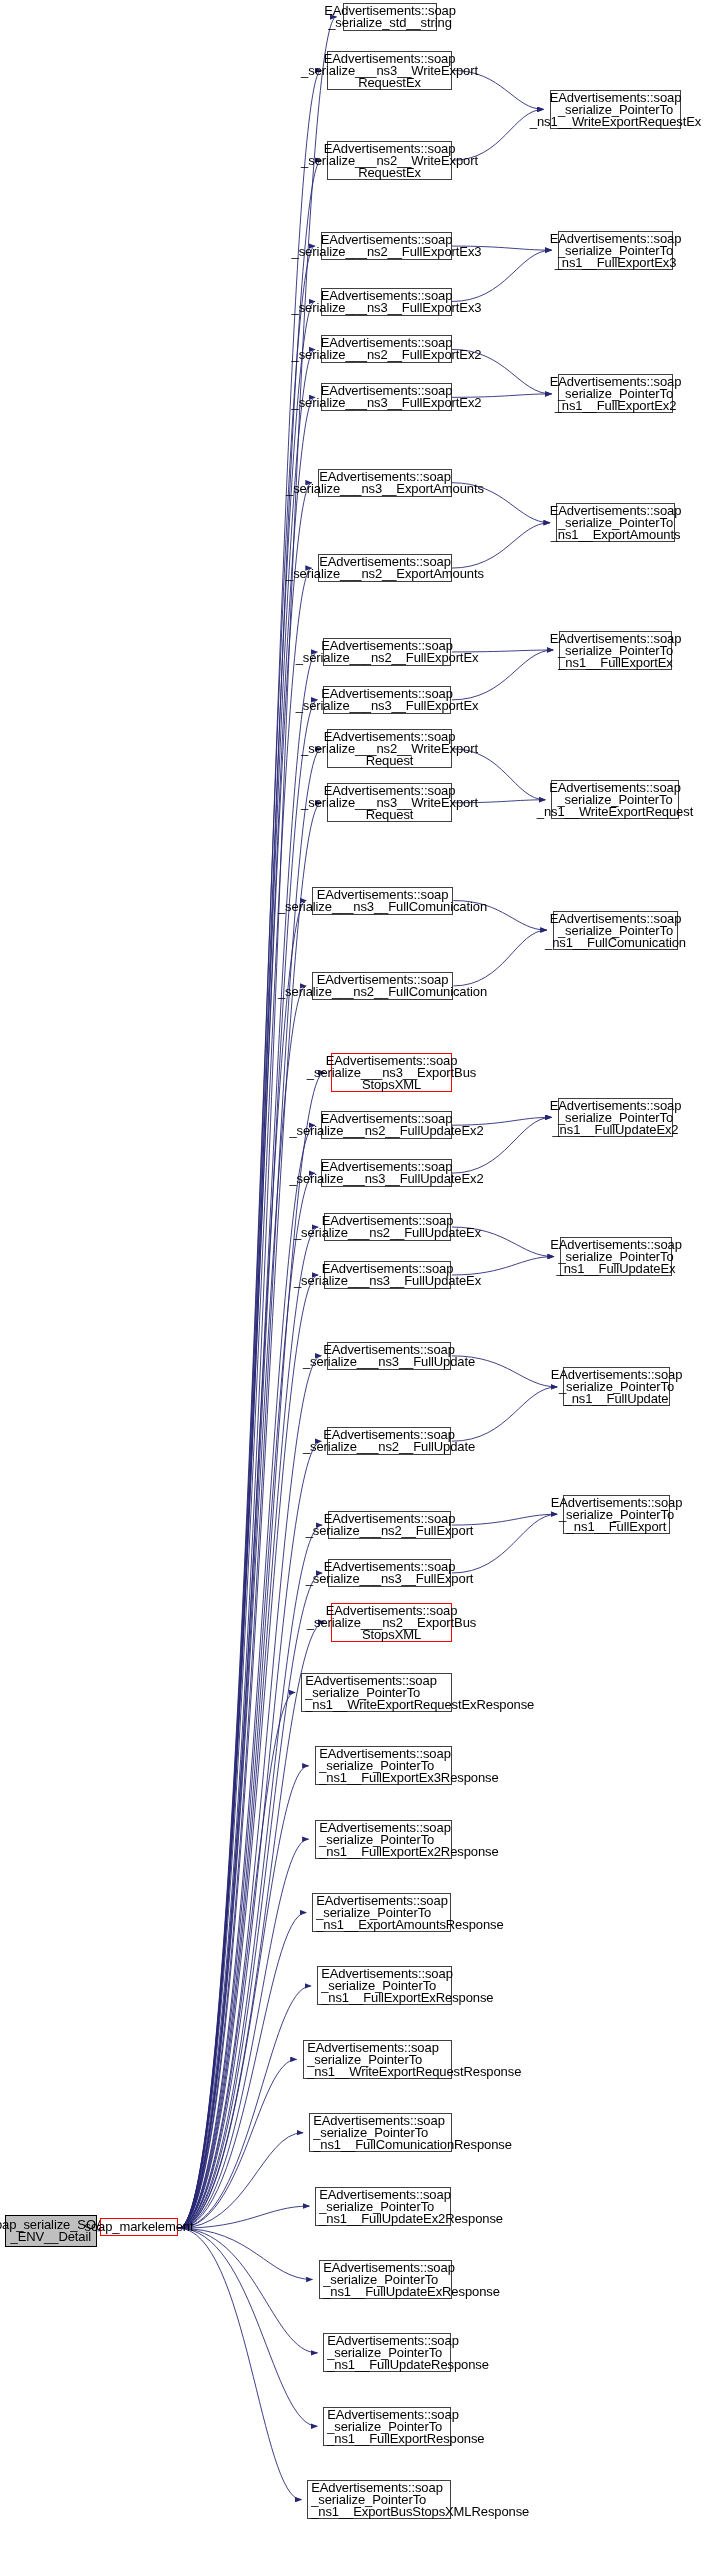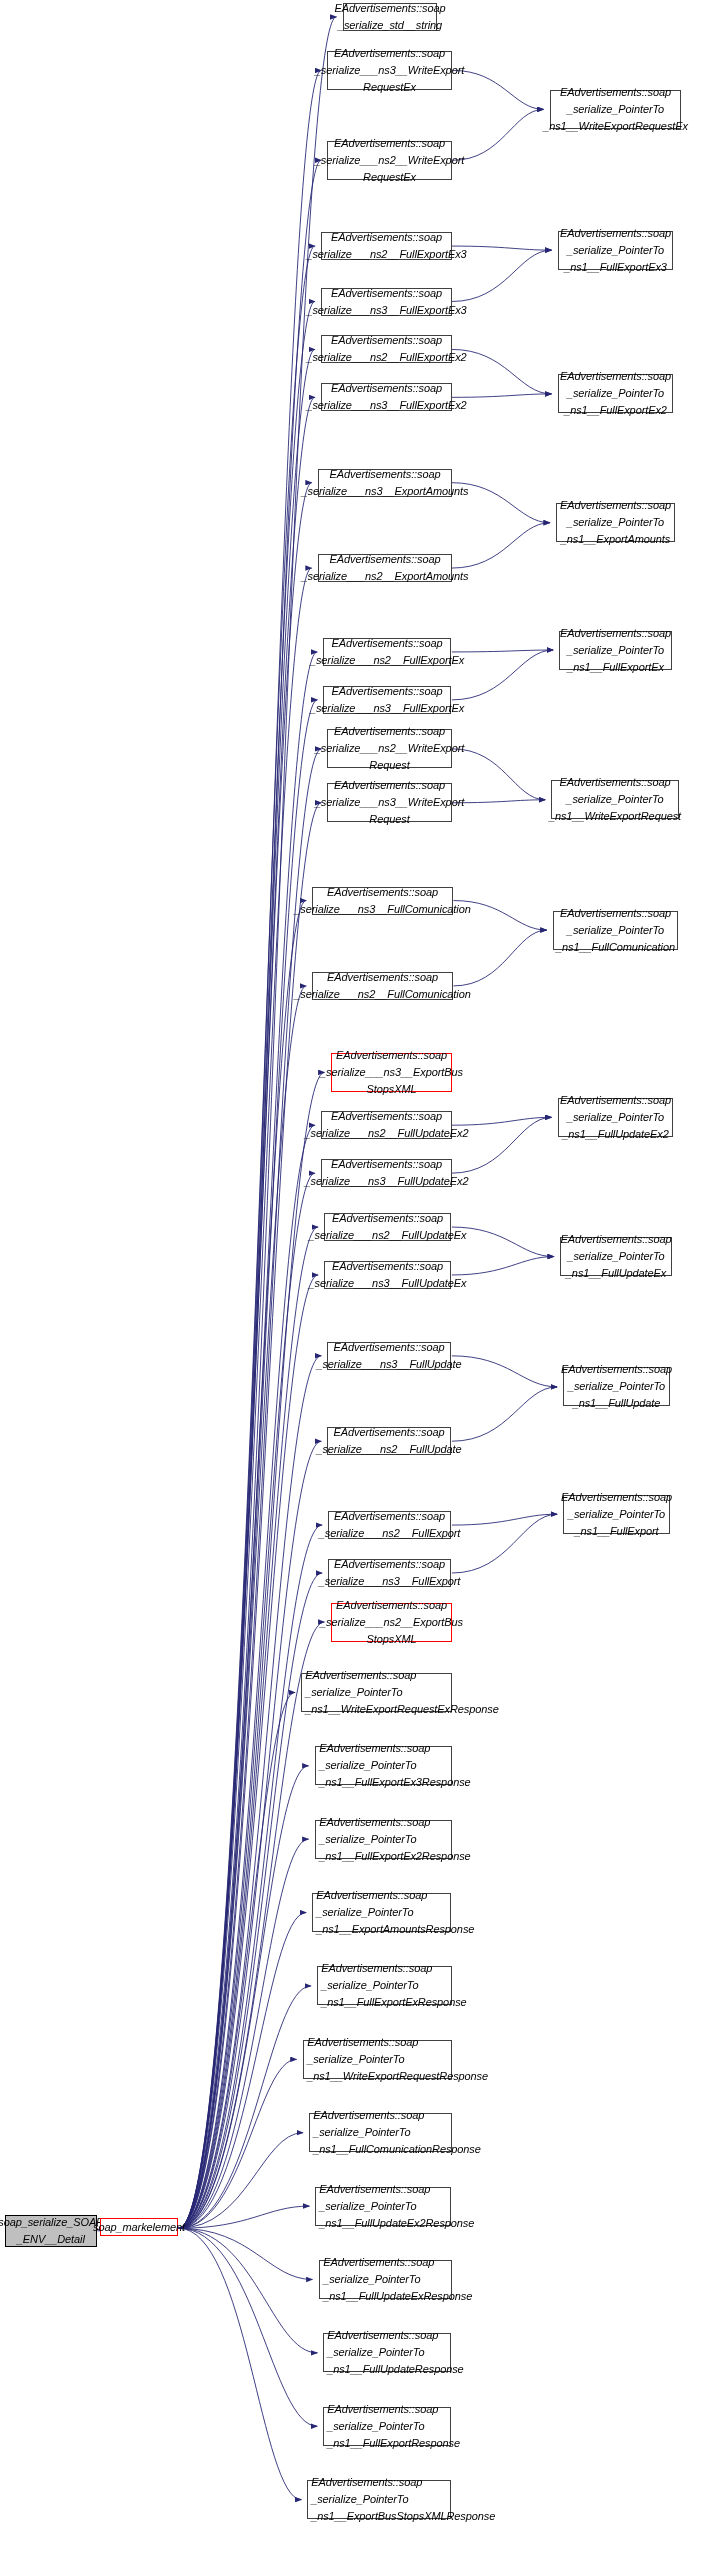--- a/index.html
+++ b/index.html
@@ -15,30 +15,29 @@
     position:absolute; left:0; top:0;
     width:711px; height:2576px;
     pointer-events:none;
   }
   .node {
     position:absolute;
     box-sizing:border-box;
     border:0.8px solid #404040;
     background:#ffffff;
     color:#000000;
-    font-size:11px;
-    line-height:17px;
+    font-size:13px;
+    line-height:12px;
     text-align:center;
     display:flex;
     align-items:center;
     justify-content:center;
     white-space:pre-line;
     letter-spacing:-0.1px;
     padding:0 1.6px;
-    font-style:italic;
   }
   .node.root {
     background:#bfbfbf;
     border:0.8px solid #000000;
   }
   .node.hl {
     border:0.8px solid #ff0000;
   }
   .node.lead { text-align:left; justify-content:flex-start; padding-left:3.2px; }
 </style>

